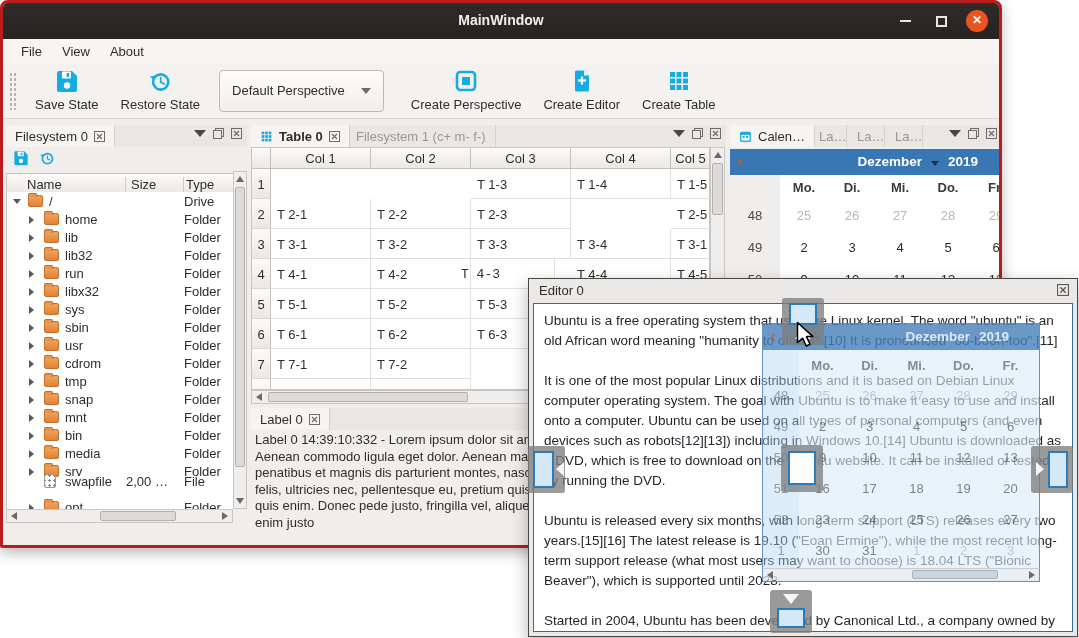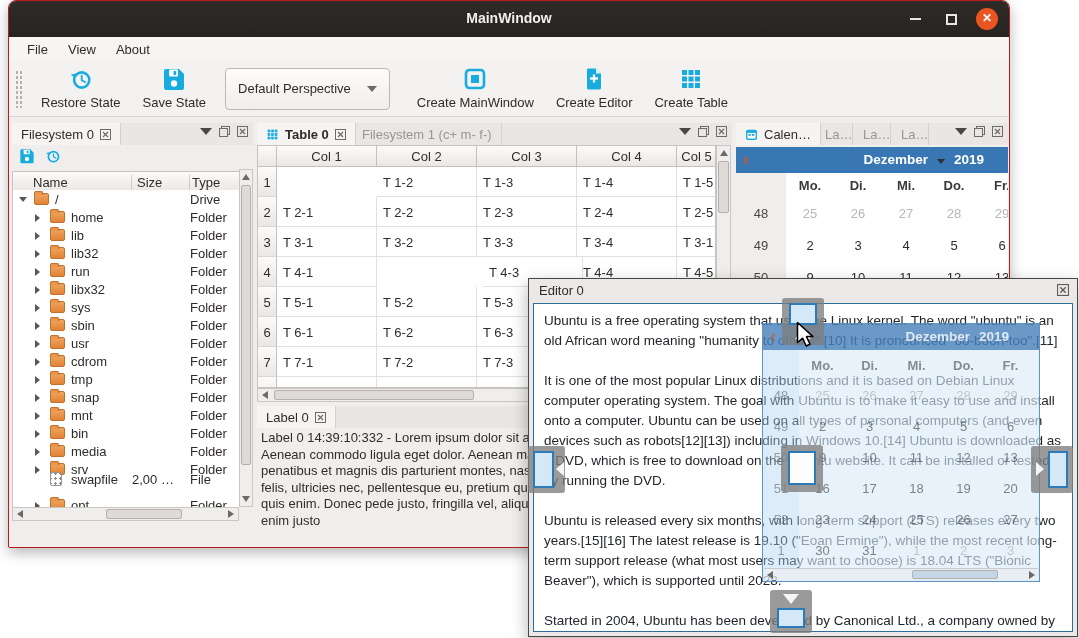--- a/index.html
+++ b/index.html
@@ -2,22 +2,22 @@
 <html style="--accent: #17ace0; --orange: #e95420; --cal-blue: #3876b4; --ind-blue: #2d7ab8; --folder-orange: #e8944a;"><head>
 <meta charset="utf-8">
 <style>
   * { margin:0; padding:0; box-sizing:border-box; }
   html,body { width:1079px; height:638px; }
   body { position:relative; overflow:hidden; background:#fff;
          font-family:"Liberation Sans", sans-serif; font-size:13px; color:#2f2d2b; }
 
   
   .main-window { position:absolute; left:0; top:0; width:1002px; height:548px;
-    border:1px solid #b91c1c; border-radius:8px 8px 2px 2px; background:#f0eeec;
-    box-shadow:0 5px 14px rgba(0,0,0,.28); overflow:hidden;margin-left:8px; }
+    border:3px solid #b91c1c; border-radius:8px 8px 2px 2px; background:#f0eeec;
+    box-shadow:0 5px 14px rgba(0,0,0,.28); overflow:hidden; }
   .titlebar { position:absolute; left:0; top:0; right:0; height:36px;
     background:linear-gradient(#2f2b28,#272321); }
   .titlebar .title { position:absolute; left:0; right:0; top:9px; text-align:center;
     color:#f1efee; font-weight:700; font-size:14px; }
   .win-min { position:absolute; right:88px; top:17px; width:11px; height:2px; background:#e8e6e4; }
   .win-max { position:absolute; right:52px; top:13px; width:11px; height:11px; border:2px solid #e8e6e4; }
   .win-close { position:absolute; right:11px; top:7px; width:22px; height:22px; border-radius:50%;
     background:var(--orange); color:#fff; font-size:12px; line-height:21px; text-align:center; font-weight:700; }
 
   .menubar { position:absolute; top:36px; left:0; right:0; height:24px; background:#f7f5f3;
@@ -160,45 +160,45 @@
   <div class="menubar" id="menubar">
       <div class="menu-item">File</div>
       <div class="menu-item">View</div>
       <div class="menu-item">About</div>
     </div>
 
   <div class="toolbar">
     <div class="grip"></div>
     <div class="tbtn">
       <svg viewBox="0 0 24 24">
-          <circle cx="12.7" cy="13" r="7.6" fill="none" stroke="var(--accent)" stroke-width="2.6"></circle>
-          <path d="M12.7 8.6v4.6l3.4 1.8" fill="none" stroke="var(--accent)" stroke-width="1.8" stroke-linecap="round"></path>
-          <path d="M5.4 10.5 1.8 7.6l5.5-1.2z" class="icon-accent"></path>
-        </svg>
-      <span>Restore State</span>
-    </div>
-    <div class="tbtn">
-      <svg viewBox="0 0 24 24">
           <path class="icon-accent" d="M4 2h13l5 5v14a2 2 0 0 1-2 2H4a2 2 0 0 1-2-2V4a2 2 0 0 1 2-2z"></path>
           <rect x="7" y="2.5" width="9" height="7" rx="1" fill="#fff"></rect>
           <rect x="11.6" y="4" width="2.6" height="4" fill="var(--accent)"></rect>
           <circle cx="12" cy="16.5" r="3.2" fill="#fff"></circle>
         </svg>
       <span>Save State</span>
     </div>
+    <div class="tbtn">
+      <svg viewBox="0 0 24 24">
+          <circle cx="12.7" cy="13" r="7.6" fill="none" stroke="var(--accent)" stroke-width="2.6"></circle>
+          <path d="M12.7 8.6v4.6l3.4 1.8" fill="none" stroke="var(--accent)" stroke-width="1.8" stroke-linecap="round"></path>
+          <path d="M5.4 10.5 1.8 7.6l5.5-1.2z" class="icon-accent"></path>
+        </svg>
+      <span>Restore State</span>
+    </div>
     <div class="combo">
       <span>Default Perspective</span>
       <span class="arrow-down"></span>
     </div>
     <div class="tbtn">
       <svg viewBox="0 0 24 24">
           <rect x="3" y="3" width="18" height="18" rx="3.5" fill="none" stroke="var(--accent)" stroke-width="2.6"></rect>
           <rect x="8" y="8" width="8" height="8" class="icon-accent"></rect>
         </svg>
-      <span>Create MainWindow</span>
+      <span>Create Perspective</span>
     </div>
     <div class="tbtn">
       <svg viewBox="0 0 24 24">
           <path class="icon-accent" d="M6 1.5h8l5 5V21a1.5 1.5 0 0 1-1.5 1.5h-11A1.5 1.5 0 0 1 5 21V3a1.5 1.5 0 0 1 1-1.5z"></path>
           <path d="M14 1.5l5 5h-5z" fill="#fff" opacity=".85"></path>
           <rect x="10.9" y="7.5" width="2.2" height="8" fill="#fff"></rect>
           <rect x="8" y="10.4" width="8" height="2.2" fill="#fff"></rect>
         </svg>
       <span>Create Editor</span>
     </div>
@@ -435,57 +435,55 @@
       </div>
     </div>
     <div id="tbl-grid">
         <div class="tbl-corner" style="left: 0px; width: 19px;"></div>
         <div class="tbl-hdr-cell" style="left: 19px; width: 100px;">Col 1</div>
         <div class="tbl-hdr-cell" style="left: 119px; width: 100px;">Col 2</div>
         <div class="tbl-hdr-cell" style="left: 219px; width: 100px;">Col 3</div>
         <div class="tbl-hdr-cell" style="left: 319px; width: 100px;">Col 4</div>
         <div class="tbl-hdr-cell" style="left: 419px; width: 40px;">Col 5</div>
         <div class="tbl-rownum" style="top: 21px; left: 0px;">1</div>
-        <div class="tbl-cell" style="top: 21px; left: 119px; width: 100px;">T 1-2</div>
         <div class="tbl-cell" style="top: 21px; left: 219px; width: 100px;">T 1-3</div>
         <div class="tbl-cell" style="top: 21px; left: 319px; width: 100px;">T 1-4</div>
         <div class="tbl-cell" style="top: 21px; left: 419px; width: 40px;">T 1-5</div>
         <div class="tbl-rownum" style="top: 51px; left: 0px;">2</div>
         <div class="tbl-cell" style="top: 51px; left: 19px; width: 100px;">T 2-1</div>
         <div class="tbl-cell" style="top: 51px; left: 119px; width: 100px;">T 2-2</div>
         <div class="tbl-cell" style="top: 51px; left: 219px; width: 100px;">T 2-3</div>
-        <div class="tbl-cell" style="top: 51px; left: 319px; width: 100px;">T 2-4</div>
         <div class="tbl-cell" style="top: 51px; left: 419px; width: 40px;">T 2-5</div>
         <div class="tbl-rownum" style="top: 81px; left: 0px;">3</div>
         <div class="tbl-cell" style="top: 81px; left: 19px; width: 100px;">T 3-1</div>
         <div class="tbl-cell" style="top: 81px; left: 119px; width: 100px;">T 3-2</div>
         <div class="tbl-cell" style="top: 81px; left: 219px; width: 100px;">T 3-3</div>
         <div class="tbl-cell" style="top: 81px; left: 319px; width: 100px;">T 3-4</div>
         <div class="tbl-cell" style="top: 81px; left: 419px; width: 40px;">T 3-1</div>
         <div class="tbl-rownum" style="top: 111px; left: 0px;">4</div>
         <div class="tbl-cell" style="top: 111px; left: 19px; width: 100px;">T 4-1</div>
-        <div class="tbl-cell" style="top: 111px; left: 225px; width: 100px;">T 4-3</div>
+        <div class="tbl-cell" style="top: 111px; left: 119px; width: 100px;">T 4-2</div>
+        <div class="tbl-cell" style="top: 111px; left: 203px; width: 100px; font-family: Liberation Mono, monospace;">T 4-3</div>
         <div class="tbl-cell" style="top: 111px; left: 319px; width: 100px;">T 4-4</div>
         <div class="tbl-cell" style="top: 111px; left: 419px; width: 40px;">T 4-5</div>
         <div class="tbl-rownum" style="top: 141px; left: 0px;">5</div>
         <div class="tbl-cell" style="top: 141px; left: 19px; width: 100px;">T 5-1</div>
         <div class="tbl-cell" style="top: 141px; left: 119px; width: 100px;">T 5-2</div>
         <div class="tbl-cell" style="top: 141px; left: 219px; width: 100px;">T 5-3</div>
         <div class="tbl-cell" style="top: 141px; left: 319px; width: 100px;">T 5-4</div>
         <div class="tbl-cell" style="top: 141px; left: 419px; width: 40px;">T 5-5</div>
         <div class="tbl-rownum" style="top: 171px; left: 0px;">6</div>
         <div class="tbl-cell" style="top: 171px; left: 19px; width: 100px;">T 6-1</div>
         <div class="tbl-cell" style="top: 171px; left: 119px; width: 100px;">T 6-2</div>
         <div class="tbl-cell" style="top: 171px; left: 219px; width: 100px;">T 6-3</div>
         <div class="tbl-cell" style="top: 171px; left: 319px; width: 100px;">T 6-4</div>
         <div class="tbl-cell" style="top: 171px; left: 419px; width: 40px;">T 6-5</div>
         <div class="tbl-rownum" style="top: 201px; left: 0px;">7</div>
         <div class="tbl-cell" style="top: 201px; left: 19px; width: 100px;">T 7-1</div>
         <div class="tbl-cell" style="top: 201px; left: 119px; width: 100px;">T 7-2</div>
-        <div class="tbl-cell" style="top: 201px; left: 219px; width: 100px;">T 7-3</div>
         <div class="tbl-cell" style="top: 201px; left: 319px; width: 100px;">T 7-4</div>
         <div class="tbl-cell" style="top: 201px; left: 419px; width: 40px;">T 7-5</div>
         <div class="tbl-rownum" style="top: 231px; left: 0px;">8</div>
         <div class="tbl-cell" style="top: 231px; left: 19px; width: 100px;">T 8-1</div>
         <div class="tbl-cell" style="top: 231px; left: 119px; width: 100px;">T 8-2</div>
         <div class="tbl-cell" style="top: 231px; left: 219px; width: 100px;">T 8-3</div>
         <div class="tbl-cell" style="top: 231px; left: 319px; width: 100px;">T 8-4</div>
         <div class="tbl-cell" style="top: 231px; left: 419px; width: 40px;">T 8-5</div>
       </div>
     <div class="sb" style="left:459px; top:22px; width:15px; height:243px;">

